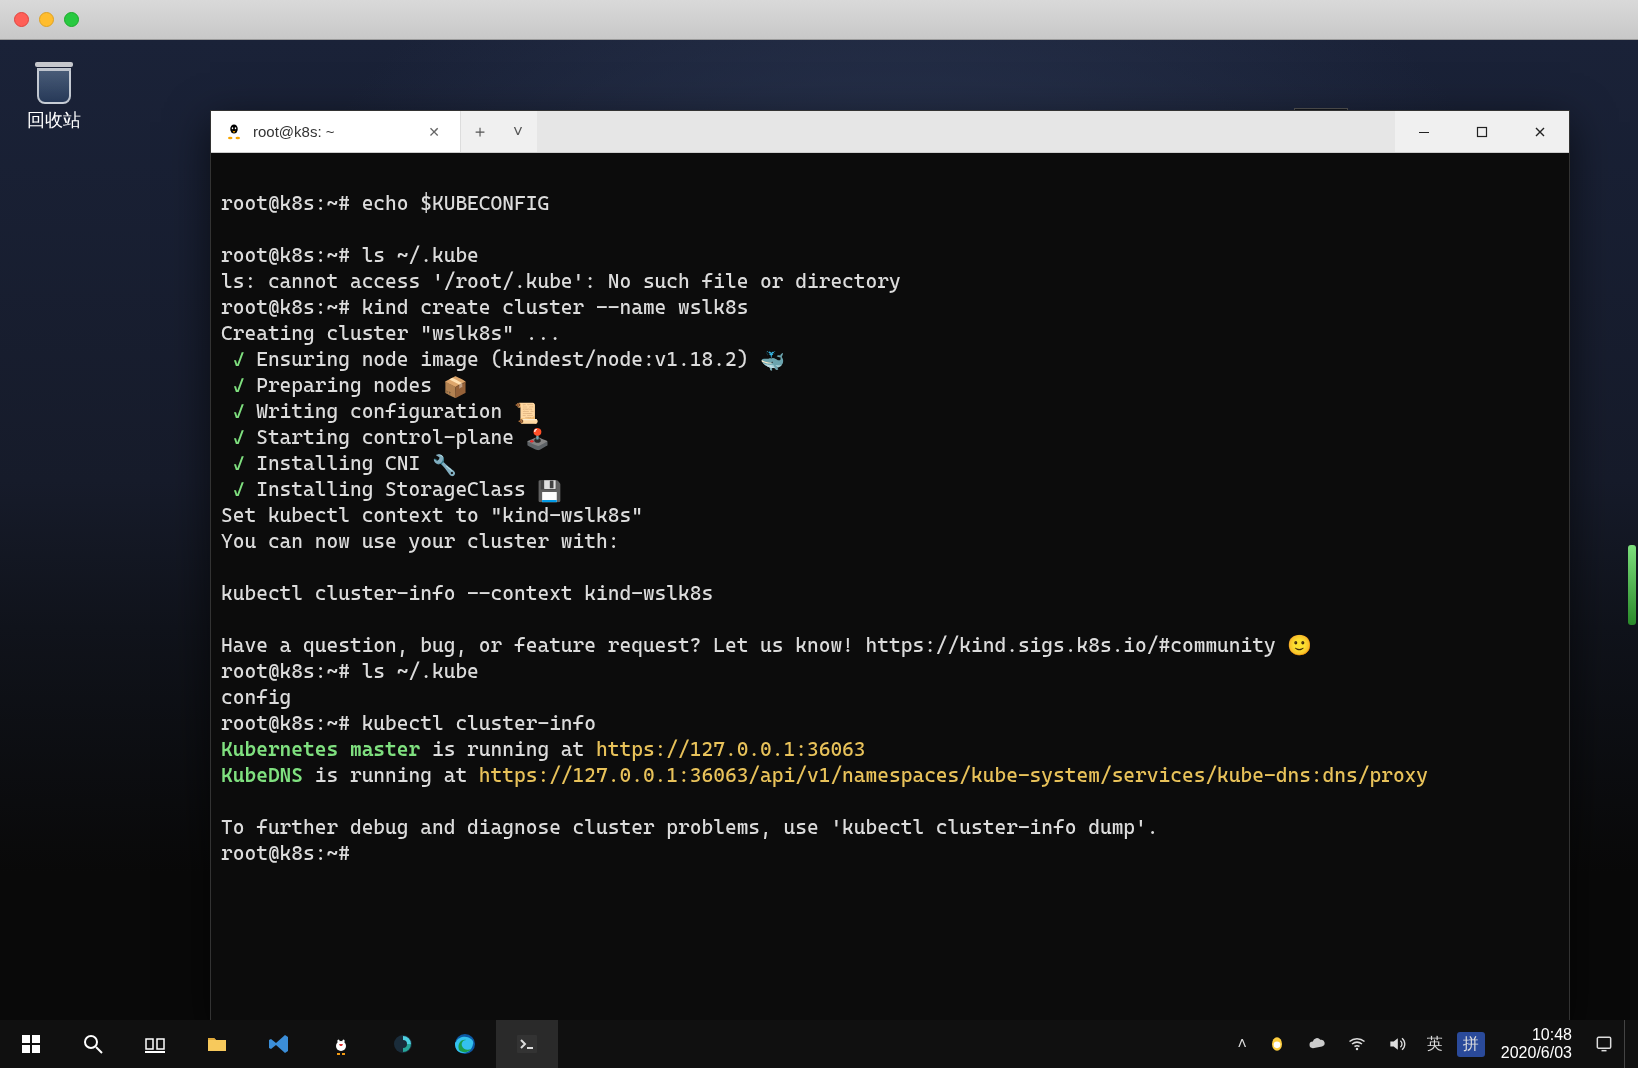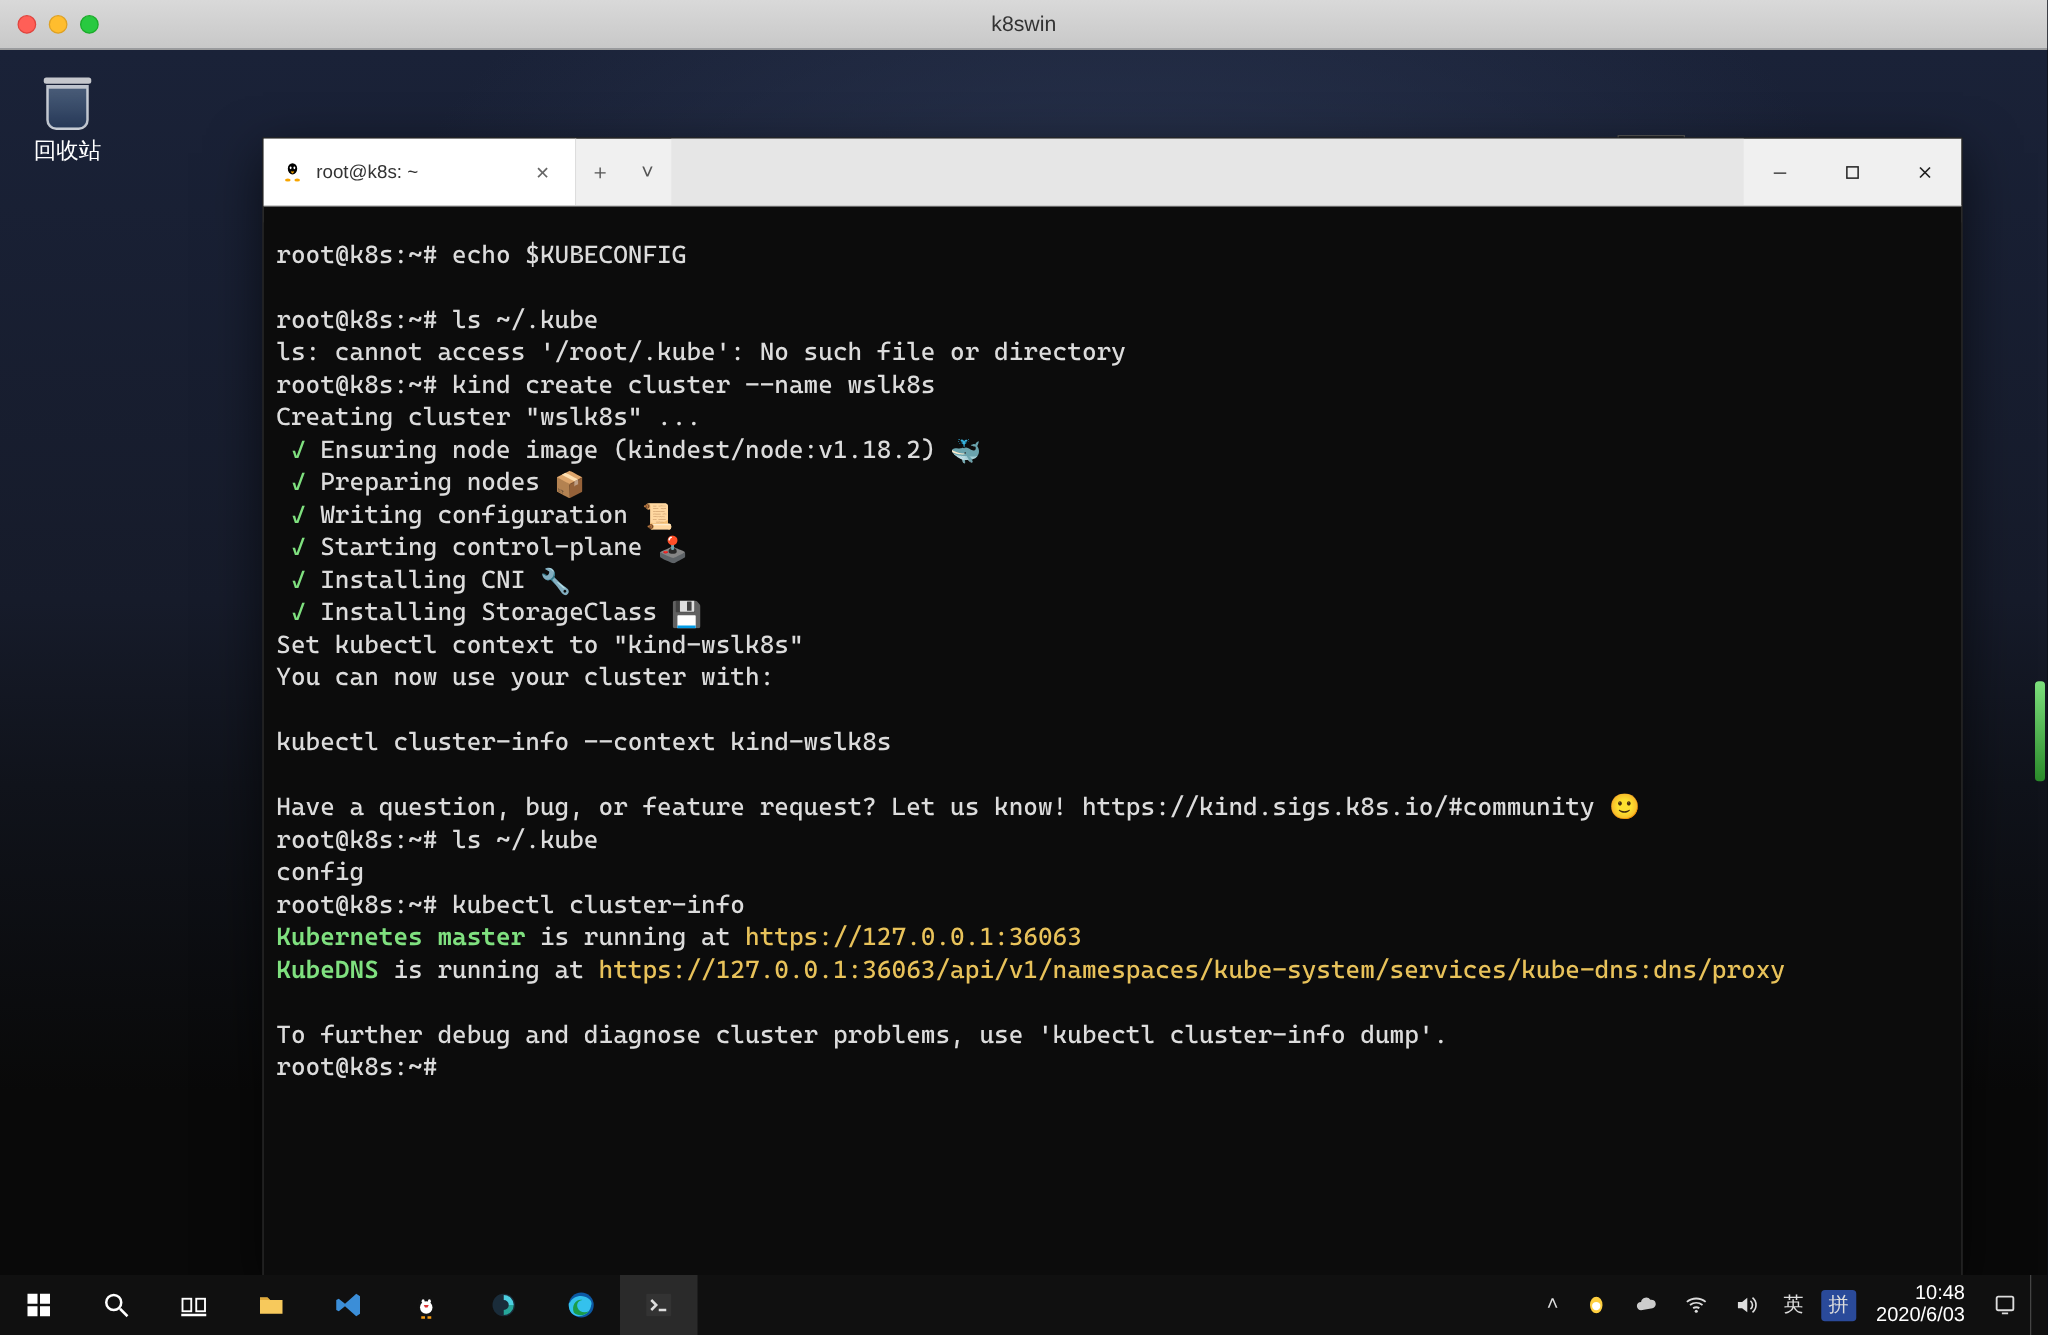--- a/index.html
+++ b/index.html
@@ -48,21 +48,21 @@
   .top-right-menu .burger { display:flex; flex-direction:column; gap:3px;}
   .top-right-menu .burger span{display:block;width:14px;height:2px;background:#aaa;}
   .top-right-menu .chev { margin-left:6px; color:#aaa; font-size:12px;}
 
   
   .term-window {
     position: absolute; top: 70px; left: 210px; width: 1360px; height: 915px;
     background: #0c0c0c; border: 1px solid #333; box-shadow: 0 12px 40px rgba(0,0,0,0.6);
   }
   .term-tabs {
-    height: 54px; background: #f0f0f0; display: flex; align-items: stretch;
+    height: 42px; background: #f0f0f0; display: flex; align-items: stretch;
     border-bottom: 1px solid #ccc;
   }
   .term-tab {
     display: flex; align-items: center; gap: 10px;
     padding: 0 14px; background: #ffffff; border-right: 1px solid #ddd;
     min-width: 250px; font-size: 15px; color: #333; position: relative;
   }
   .term-tab .tux { width: 18px; height: 18px; }
   .term-tab .close { margin-left: auto; color: #666; font-size: 14px; padding: 2px 6px;}
   .tab-actions { display: flex; align-items: center; }
@@ -104,21 +104,20 @@
 </style>
 </head>
 <body>
 
 <div class="mac-titlebar">
   <div class="traffic">
     <span class="tl-close"></span>
     <span class="tl-min"></span>
     <span class="tl-max"></span>
   </div>
-  <div class="mac-title">k8swin</div>
 </div>
 
 <div class="desktop">
   <div class="desktop-icon">
     <div class="recycle-bin-glyph"></div>
     <div>回收站</div>
   </div>
 
   <div class="top-right-menu">
     <div class="burger">

